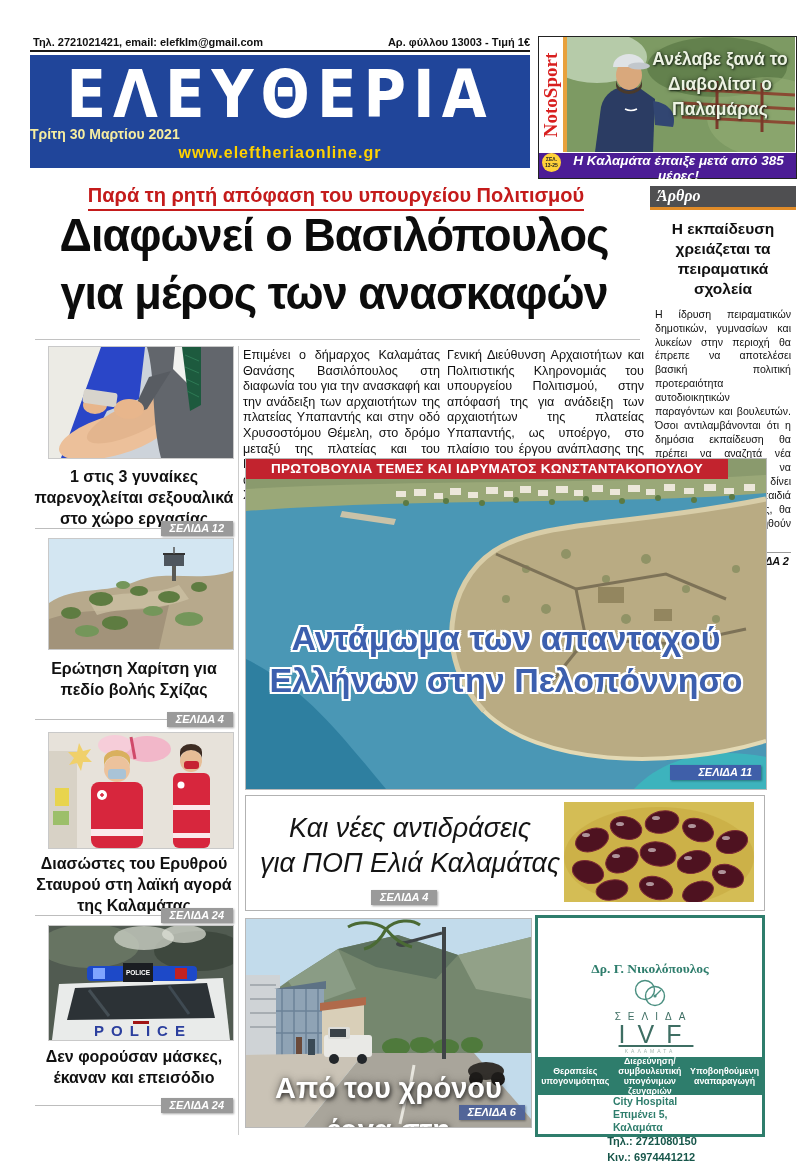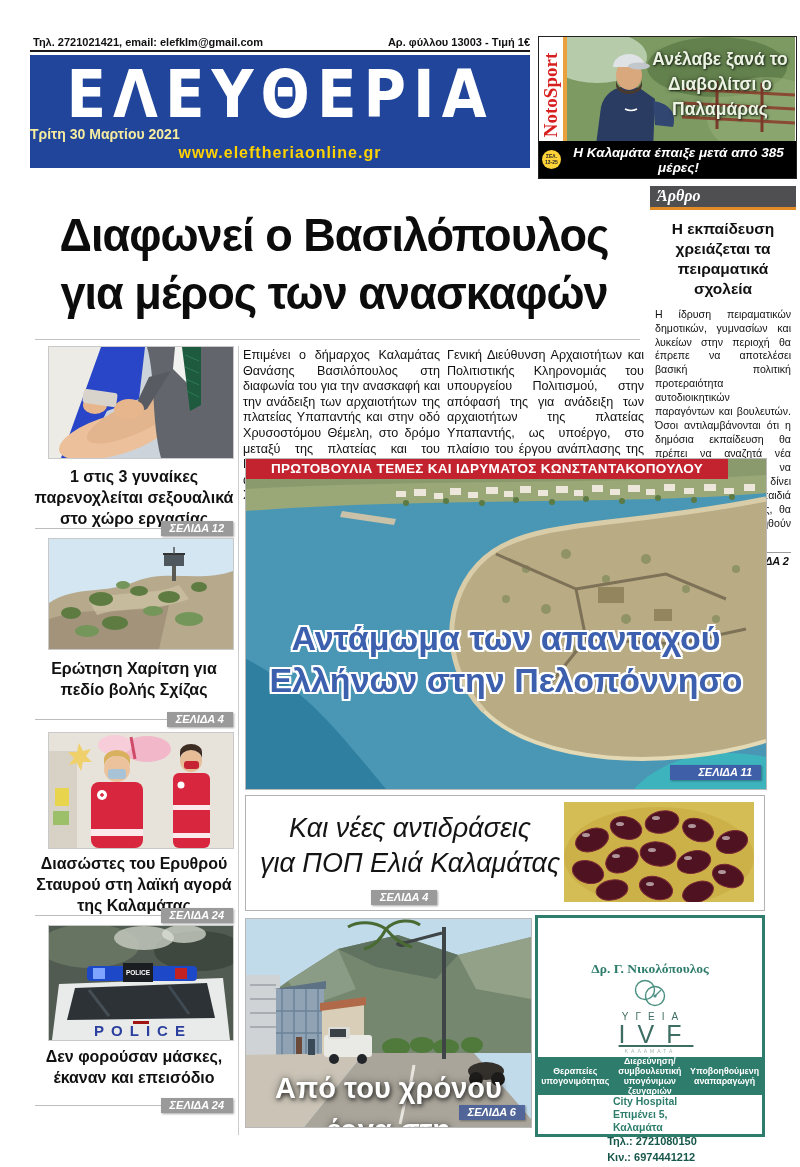--- a/index.html
+++ b/index.html
@@ -26,22 +26,22 @@
   .notosport{left:538px;top:36px;width:257px;height:141px;border:1px solid #222;background:#fff;}
   .ns-photo{position:absolute;left:28px;top:0;width:228px;height:115px;overflow:hidden;}
   .ns-label{position:absolute;left:0;top:0;width:24px;height:115px;background:#fff;
        display:flex;align-items:center;justify-content:center;}
   .ns-label span{transform:rotate(-90deg);white-space:nowrap;font-family:"Liberation Serif",serif;
        font-weight:bold;font-size:19px;color:#d81f1f;}
   .ns-stripe{position:absolute;left:24px;top:0;width:4px;height:115px;background:#e8a13c;}
   .ns-headline{position:absolute;left:112px;top:10px;width:138px;text-align:center;
        color:#edf3e3;font-weight:bold;font-size:17.5px;line-height:1.42;
        text-shadow:1px 1px 2px #1e2b1a,0 0 4px rgba(0,0,0,.5);}
-  .ns-strip{position:absolute;left:0;right:0;bottom:0;height:37px;background:#000000;
-       display:flex;align-items:center;}
+  .ns-strip{position:absolute;left:0;right:0;bottom:0;height:25px;background:#4c1d95;
+       display:flex;align-items:flex-start;}
   .ns-badge{width:19px;height:19px;margin-left:3px;border-radius:50%;background:#ffd23a;
        color:#222;font-size:5px;font-weight:bold;display:flex;align-items:center;
        justify-content:center;text-align:center;line-height:1.1;}
   .ns-strip-text{flex:1;text-align:center;color:#fff;font-style:italic;font-weight:bold;font-size:13.5px;}
 
   
   .kicker{left:30px;top:184px;width:612px;text-align:center;}
   .kicker span{display:inline-block;color:#c41b1b;font-weight:bold;font-size:20px;
        border-bottom:2px solid #c41b1b;padding-bottom:2px;}
   .headline{left:22px;top:206px;width:624px;text-align:center;font-weight:bold;color:#0c0c0c;
@@ -163,20 +163,23 @@
       <span>NotoSport</span>
     </div>
     <div class="ns-stripe"></div>
     <div class="ns-headline">Ανέλαβε ξανά το Διαβολίτσι ο Παλαμάρας</div>
     <div class="ns-strip">
       <div class="ns-badge">ΣΕΛ. 13-25</div>
       <div class="ns-strip-text">Η Καλαμάτα έπαιξε μετά από 385 μέρες!</div>
     </div>
   </div>
 
+  <div class="abs kicker">
+    <span>Παρά τη ρητή απόφαση του υπουργείου Πολιτισμού</span>
+  </div>
   <div class="abs headline">
     <span>Διαφωνεί ο Βασιλόπουλος</span><br>
     <span>για μέρος των ανασκαφών</span>
   </div>
   <div class="abs headline-rule"></div>
 
   <div class="abs bodycol c1">Επιμένει ο δήμαρχος Καλαμάτας Θανάσης Βασιλόπουλος στη διαφωνία του για την ανασκαφή και την ανάδειξη των αρχαιοτήτων της πλατείας Υπαπαντής και στην οδό Χρυσοστόμου Θέμελη, στο δρόμο μεταξύ της πλατείας και του Επισκοπείου. Την επέκταση της ανασκαφικής έρευνας επί της Χρυσοστόμου Θέμελη ενέκρινε η</div>
   <div class="abs bodycol c2">
     <span>Γενική Διεύθυνση Αρχαιοτήτων και Πολιτιστικής Κληρονομιάς του υπουργείου Πολιτισμού, στην απόφασή της για ανάδειξη των αρχαιοτήτων της πλατείας Υπαπαντής, ως υποέργο, στο πλαίσιο του έργου ανάπλασης της πλατείας, που χρηματοδοτείται από το Επιχειρησιακό Πρόγραμμα “Πελοπόννησος 2014-2020”. </span>
     <span class="inline-ref">ΣΕΛΙΔΑ 5</span>
@@ -494,21 +497,21 @@
   </div>
 
   <div class="abs ad">
     <div class="ad-doctor">Δρ. Γ. Νικολόπουλος</div>
     <svg class="ad-logo" viewBox="0 0 40 32">
       <circle cx="15" cy="12" r="9.5" fill="none" stroke="#4a8f80" stroke-width="1.4"></circle>
       <circle cx="25" cy="18" r="9.5" fill="none" stroke="#4a8f80" stroke-width="1.4"></circle>
       <line x1="25" y1="18" x2="31" y2="12" stroke="#4a8f80" stroke-width="1.2"></line>
       <circle cx="25" cy="18" r="1.6" fill="#4a8f80"></circle>
     </svg>
-    <div class="ad-brand-top">ΥΓΕΙΑ</div>
+    <div class="ad-brand-top">ΣΕΛΙΔΑ</div>
     <div class="ad-brand-main">IVF</div>
     <div class="ad-brand-sub">ΚΑΛΑΜΑΤΑ</div>
     <div class="ad-band">
       <div class="cell">Θεραπείες υπογονιμότητας</div>
       <div class="cell">Διερεύνηση/ συμβουλευτική υπογόνιμων ζευγαριών</div>
       <div class="cell">Υποβοηθούμενη αναπαραγωγή</div>
     </div>
     <div class="ad-bottom">
       <div class="ad-address">
         <span>City Hospital</span><br>

